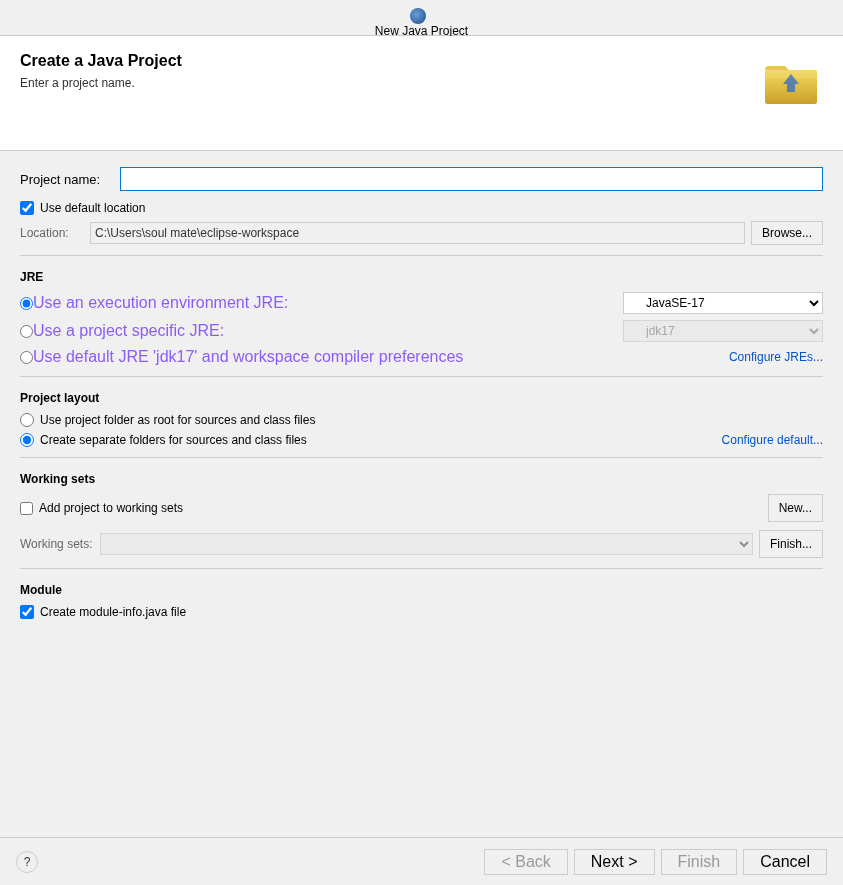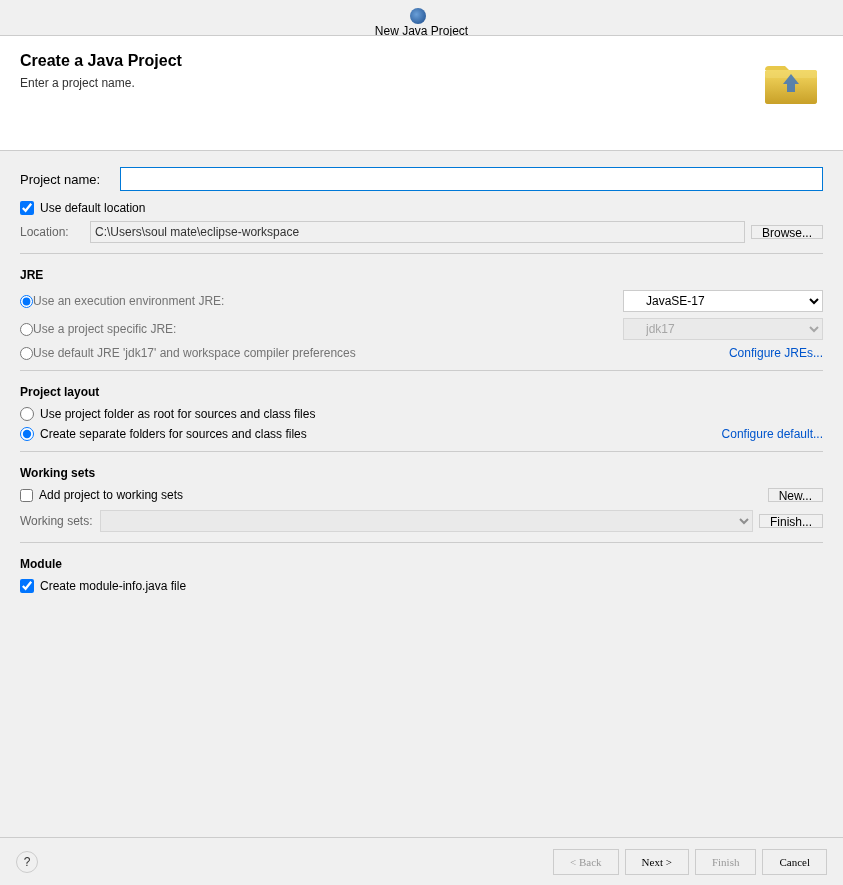--- a/index.html
+++ b/index.html
@@ -139,21 +139,21 @@
       flex: 1;
       height: 22px;
       border: 1px solid #ccc;
       background: #f0f0f0;
       padding: 2px 4px;
       font-size: 12px;
       color: #333;
     }
     .browse-btn {
       margin-left: 6px;
-      height: 14px;
+      height: 24px;
       padding: 0 10px;
       background: #f0f0f0;
       border: 1px solid #ccc;
       cursor: pointer;
       font-size: 12px;
     }
 
     
     .section {
       margin-bottom: 10px;
@@ -222,21 +222,21 @@
     .working-sets-input {
       flex: 1;
       height: 22px;
       border: 1px solid #ccc;
       background: #e8e8e8;
       font-size: 12px;
       padding: 2px 4px;
       color: #666;
     }
     .small-btn {
-      height: 14px;
+      height: 28px;
       padding: 0 10px;
       background: #f0f0f0;
       border: 1px solid #ccc;
       cursor: pointer;
       font-size: 12px;
       margin-left: 6px;
     }
 
     
     .footer {
@@ -260,44 +260,43 @@
       background: #f0f0f0;
       color: #333;
     }
     .footer-spacer { flex: 1; }
     .footer-btn {
       height: 26px;
       padding: 0 16px;
       background: #f0f0f0;
       border: 1px solid #ccc;
       cursor: pointer;
-      font-size: 11px;
+      font-size: 16px;
       margin-left: 6px;
-      font-family: Liberation Serif, serif;
     }
     .footer-btn:disabled {
       color: #999;
       cursor: default;
     }
 
     
     .folder-icon-svg {
       width: 56px;
       height: 50px;
     }
 
     
     .jre-radio-row {
       display: flex;
       align-items: center;
       margin-bottom: 6px;
     }
     .jre-radio-label {
-      font-size: 12px;
-      color: #737373;
+      font-size: 16px;
+      color: #8b5cf6;
       flex: 1;
     }
 
     .spacer-area {
       height: 60px;
     }
   </style>
 </head>
 <body>
 

